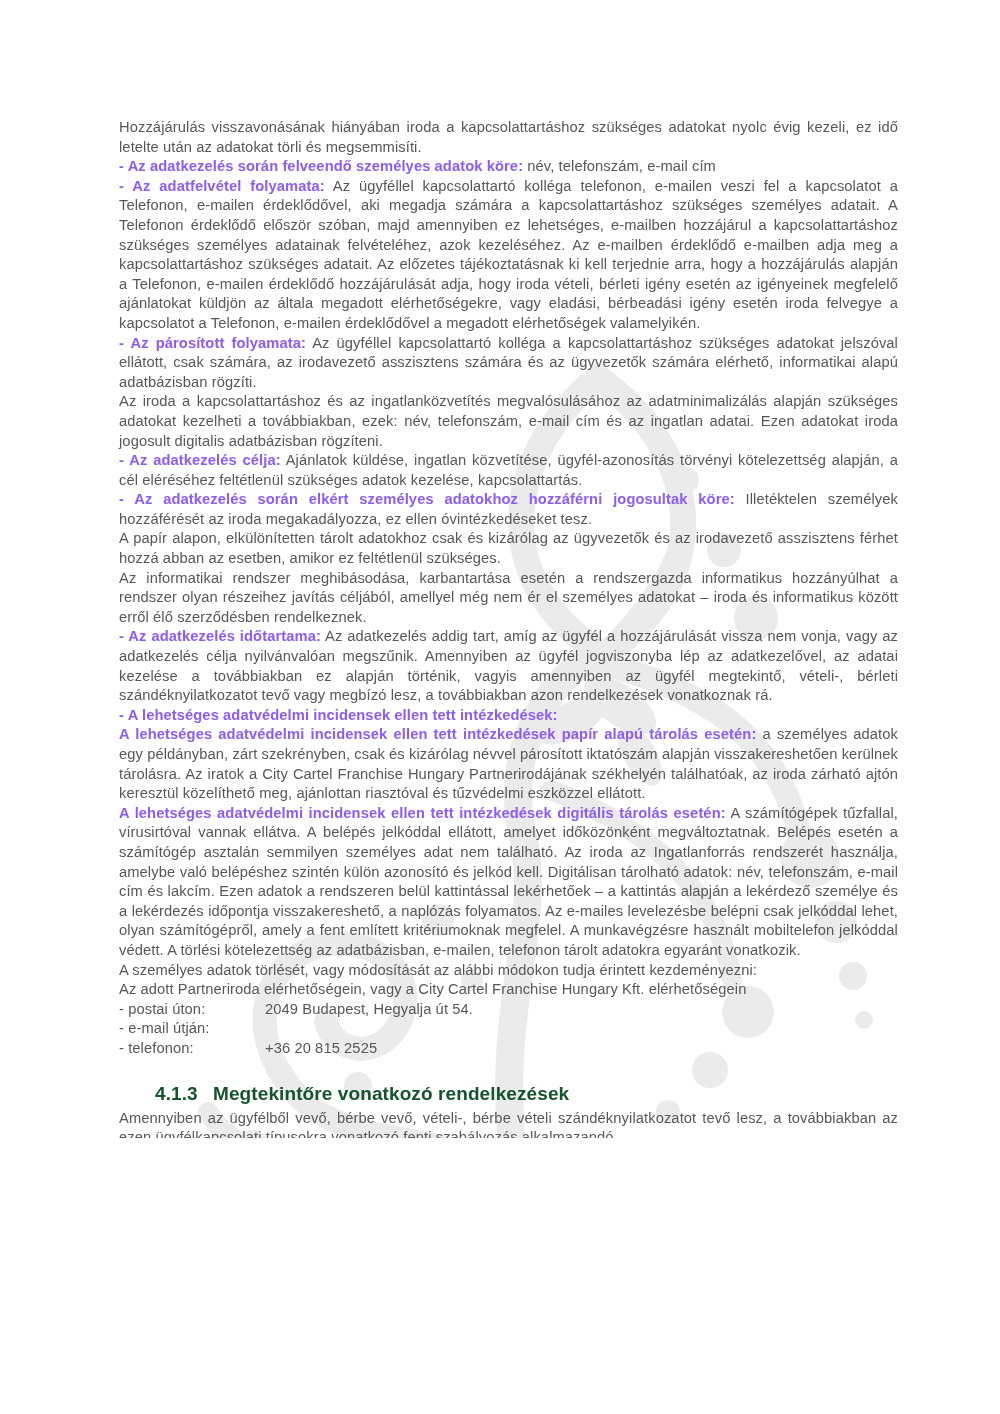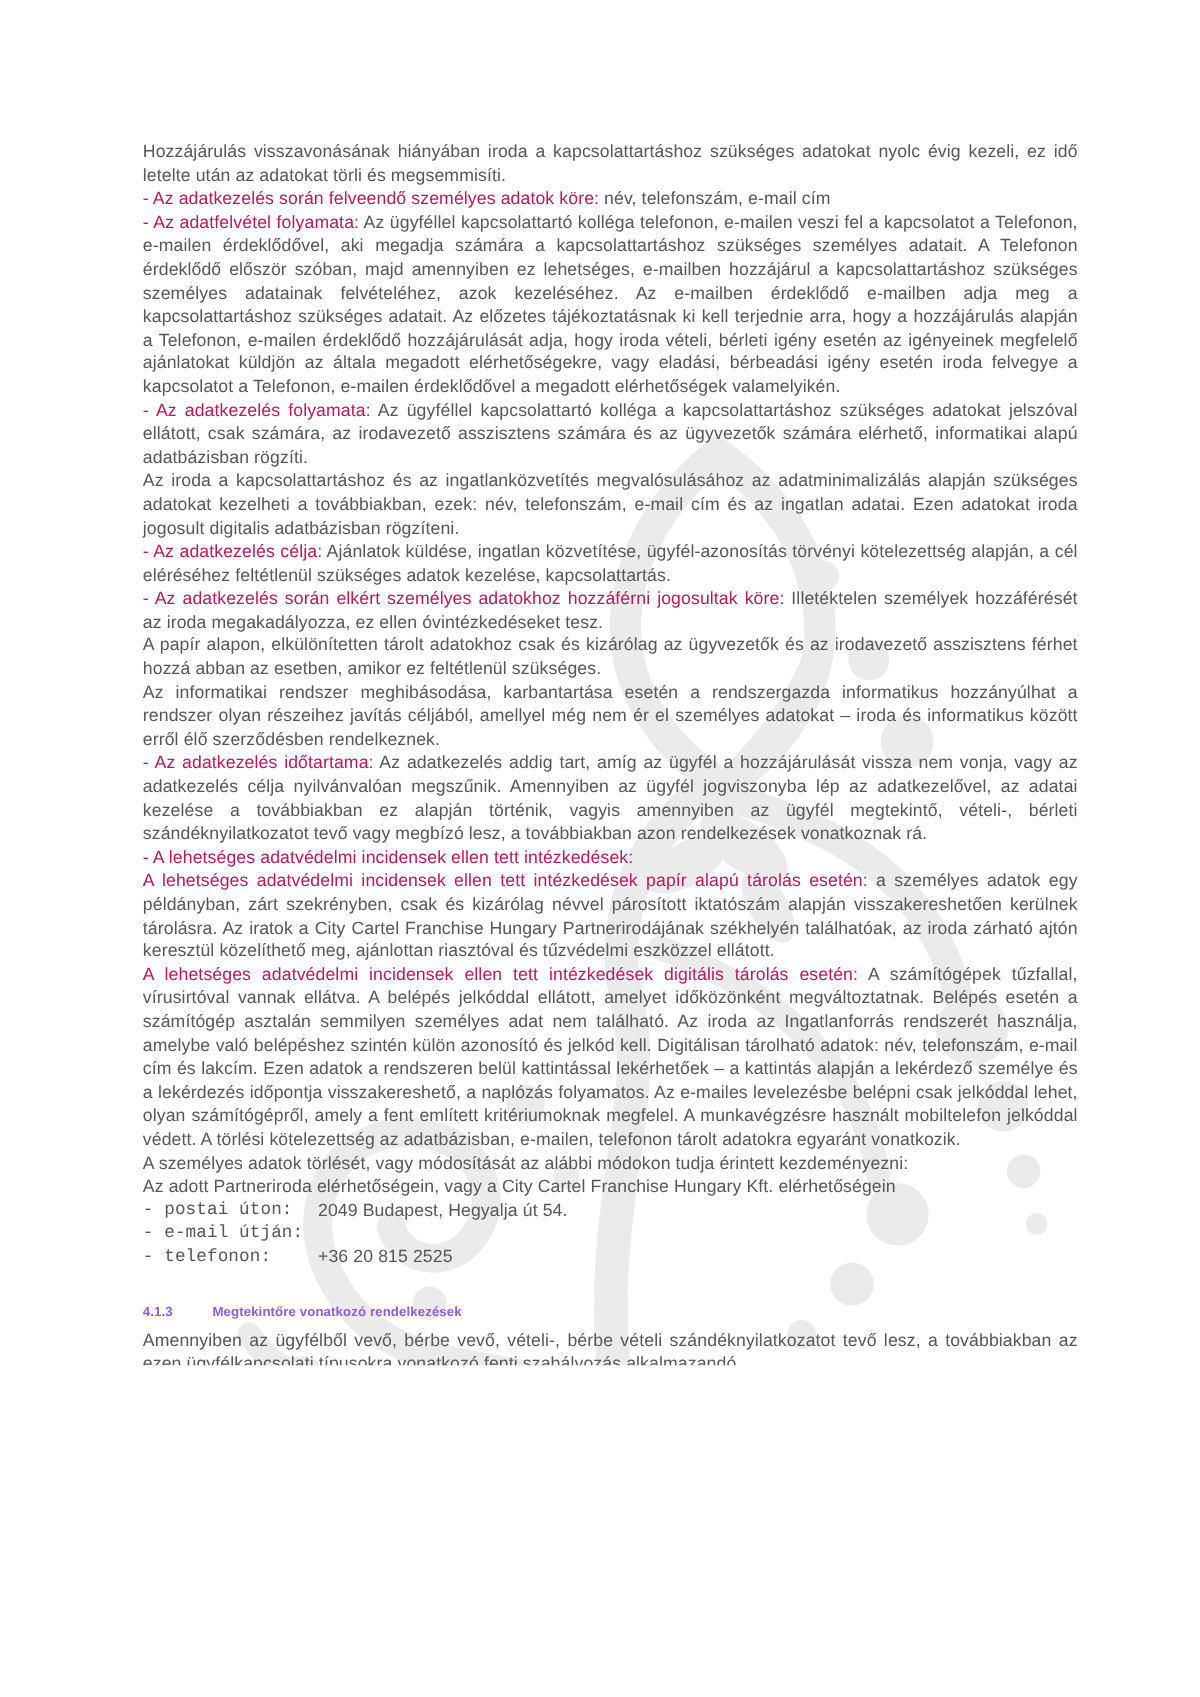--- a/index.html
+++ b/index.html
@@ -29,37 +29,38 @@
     font-size: 14.7px;
     line-height: 19.6px;
     color: #575757;
     letter-spacing: 0.1px;
   }
   .content p.para {
     margin: 0;
     text-align: justify;
   }
   .content strong {
-    color: #be185d;
-    font-weight: 400;
+    color: #8b5cf6;
+    font-weight: 700;
   }
   .contact-row {
     display: flex;
     text-align: left;
   }
-  .contact-row .c-label { flex: 0 0 146px; font-family: Liberation Mono, monospace; }
+  .contact-row .c-label { flex: 0 0 146px; }
   .contact-row .c-value { flex: 1; }
   .section-heading {
     display: flex;
     margin-top: 24px;
     margin-bottom: 4px;
     font-weight: 700;
-    color: #8b5cf6;
-    font-size: 11px;
+    color: #14532d;
+    font-size: 19px;
     line-height: 22px;
+    margin-left: 36px;
   }
   .section-heading .h-number { flex: 0 0 58px; }
   .footer {
     position: absolute;
     left: 0;
     top: 1316px;
     width: 100%;
     text-align: center;
     z-index: 1;
   }
@@ -112,21 +113,21 @@
         <circle cx="238" cy="726" r="14"></circle>
         <circle cx="132" cy="788" r="18"></circle>
       </g>
     </svg>
   </div>
 
   <div class="content">
       <p class="para">Hozzájárulás visszavonásának hiányában iroda a kapcsolattartáshoz szükséges adatokat nyolc évig kezeli, ez idő letelte után az adatokat törli és megsemmisíti.</p>
       <p class="para"><strong>- Az adatkezelés során felveendő személyes adatok köre:</strong> név, telefonszám, e-mail cím</p>
       <p class="para"><strong>- Az adatfelvétel folyamata:</strong> Az ügyféllel kapcsolattartó kolléga telefonon, e-mailen veszi fel a kapcsolatot a Telefonon, e-mailen érdeklődővel, aki megadja számára a kapcsolattartáshoz szükséges személyes adatait. A Telefonon érdeklődő először szóban, majd amennyiben ez lehetséges, e-mailben hozzájárul a kapcsolattartáshoz szükséges személyes adatainak felvételéhez, azok kezeléséhez. Az e-mailben érdeklődő e-mailben adja meg a kapcsolattartáshoz szükséges adatait. Az előzetes tájékoztatásnak ki kell terjednie arra, hogy a hozzájárulás alapján a Telefonon, e-mailen érdeklődő hozzájárulását adja, hogy iroda vételi, bérleti igény esetén az igényeinek megfelelő ajánlatokat küldjön az általa megadott elérhetőségekre, vagy eladási, bérbeadási igény esetén iroda felvegye a kapcsolatot a Telefonon, e-mailen érdeklődővel a megadott elérhetőségek valamelyikén.</p>
-      <p class="para"><strong>- Az adatkezelés folyamata:</strong> Az ügyféllel kapcsolattartó kolléga a kapcsolattartáshoz szükséges adatokat jelszóval ellátott, csak számára, az irodavezető asszisztens számára és az ügyvezetők számára elérhető, informatikai alapú adatbázisban rögzíti.</p>
+      <p class="para"><strong>- Az párosított folyamata:</strong> Az ügyféllel kapcsolattartó kolléga a kapcsolattartáshoz szükséges adatokat jelszóval ellátott, csak számára, az irodavezető asszisztens számára és az ügyvezetők számára elérhető, informatikai alapú adatbázisban rögzíti.</p>
       <p class="para">Az iroda a kapcsolattartáshoz és az ingatlanközvetítés megvalósulásához az adatminimalizálás alapján szükséges adatokat kezelheti a továbbiakban, ezek: név, telefonszám, e-mail cím és az ingatlan adatai. Ezen adatokat iroda jogosult digitalis adatbázisban rögzíteni.</p>
       <p class="para"><strong>- Az adatkezelés célja:</strong> Ajánlatok küldése, ingatlan közvetítése, ügyfél-azonosítás törvényi kötelezettség alapján, a cél eléréséhez feltétlenül szükséges adatok kezelése, kapcsolattartás.</p>
       <p class="para"><strong>- Az adatkezelés során elkért személyes adatokhoz hozzáférni jogosultak köre:</strong> Illetéktelen személyek hozzáférését az iroda megakadályozza, ez ellen óvintézkedéseket tesz.</p>
       <p class="para">A papír alapon, elkülönítetten tárolt adatokhoz csak és kizárólag az ügyvezetők és az irodavezető asszisztens férhet hozzá abban az esetben, amikor ez feltétlenül szükséges.</p>
       <p class="para">Az informatikai rendszer meghibásodása, karbantartása esetén a rendszergazda informatikus hozzányúlhat a rendszer olyan részeihez javítás céljából, amellyel még nem ér el személyes adatokat – iroda és informatikus között erről élő szerződésben rendelkeznek.</p>
       <p class="para"><strong>- Az adatkezelés időtartama:</strong> Az adatkezelés addig tart, amíg az ügyfél a hozzájárulását vissza nem vonja, vagy az adatkezelés célja nyilvánvalóan megszűnik. Amennyiben az ügyfél jogviszonyba lép az adatkezelővel, az adatai kezelése a továbbiakban ez alapján történik, vagyis amennyiben az ügyfél megtekintő, vételi-, bérleti szándéknyilatkozatot tevő vagy megbízó lesz, a továbbiakban azon rendelkezések vonatkoznak rá.</p>
       <p class="para"><strong>- A lehetséges adatvédelmi incidensek ellen tett intézkedések:</strong></p>
       <p class="para"><strong>A lehetséges adatvédelmi incidensek ellen tett intézkedések papír alapú tárolás esetén:</strong> a személyes adatok egy példányban, zárt szekrényben, csak és kizárólag névvel párosított iktatószám alapján visszakereshetően kerülnek tárolásra. Az iratok a City Cartel Franchise Hungary Partnerirodájának székhelyén találhatóak, az iroda zárható ajtón keresztül közelíthető meg, ajánlottan riasztóval és tűzvédelmi eszközzel ellátott.</p>
       <p class="para"><strong>A lehetséges adatvédelmi incidensek ellen tett intézkedések digitális tárolás esetén:</strong> A számítógépek tűzfallal, vírusirtóval vannak ellátva. A belépés jelkóddal ellátott, amelyet időközönként megváltoztatnak. Belépés esetén a számítógép asztalán semmilyen személyes adat nem található. Az iroda az Ingatlanforrás rendszerét használja, amelybe való belépéshez szintén külön azonosító és jelkód kell. Digitálisan tárolható adatok: név, telefonszám, e-mail cím és lakcím. Ezen adatok a rendszeren belül kattintással lekérhetőek – a kattintás alapján a lekérdező személye és a lekérdezés időpontja visszakereshető, a naplózás folyamatos. Az e-mailes levelezésbe belépni csak jelkóddal lehet, olyan számítógépről, amely a fent említett kritériumoknak megfelel. A munkavégzésre használt mobiltelefon jelkóddal védett. A törlési kötelezettség az adatbázisban, e-mailen, telefonon tárolt adatokra egyaránt vonatkozik.</p>
       <p class="para">A személyes adatok törlését, vagy módosítását az alábbi módokon tudja érintett kezdeményezni:</p>

